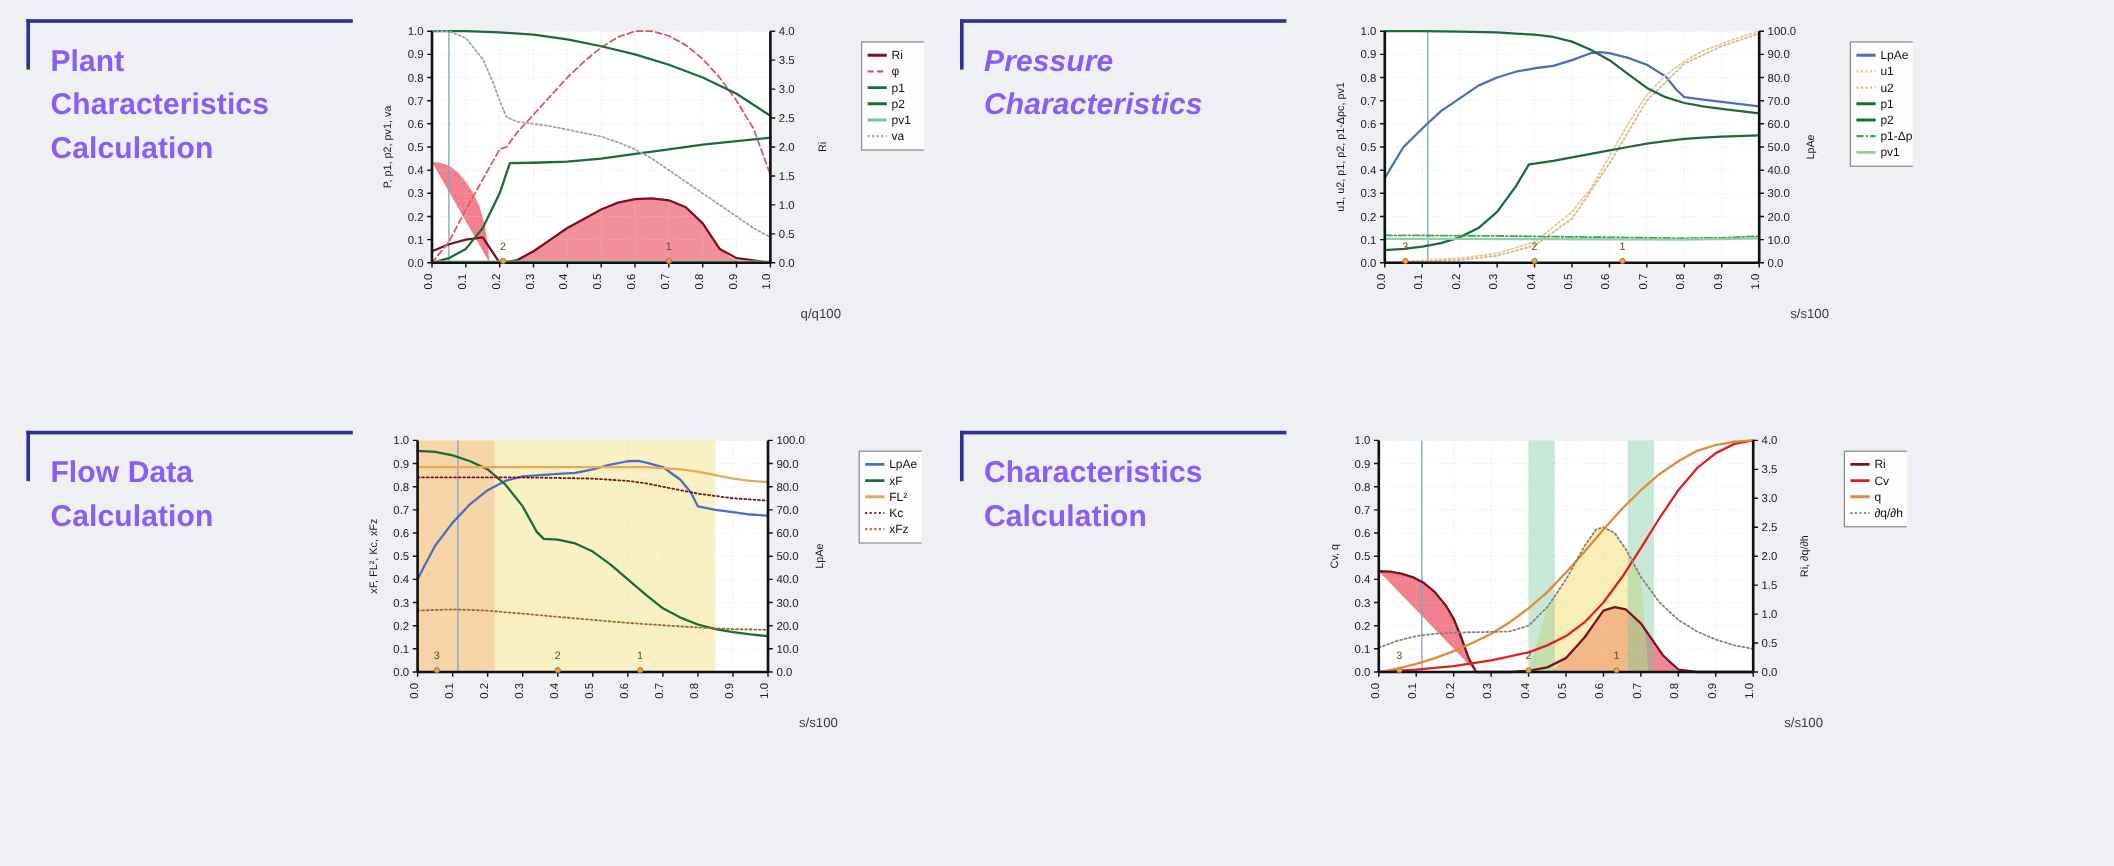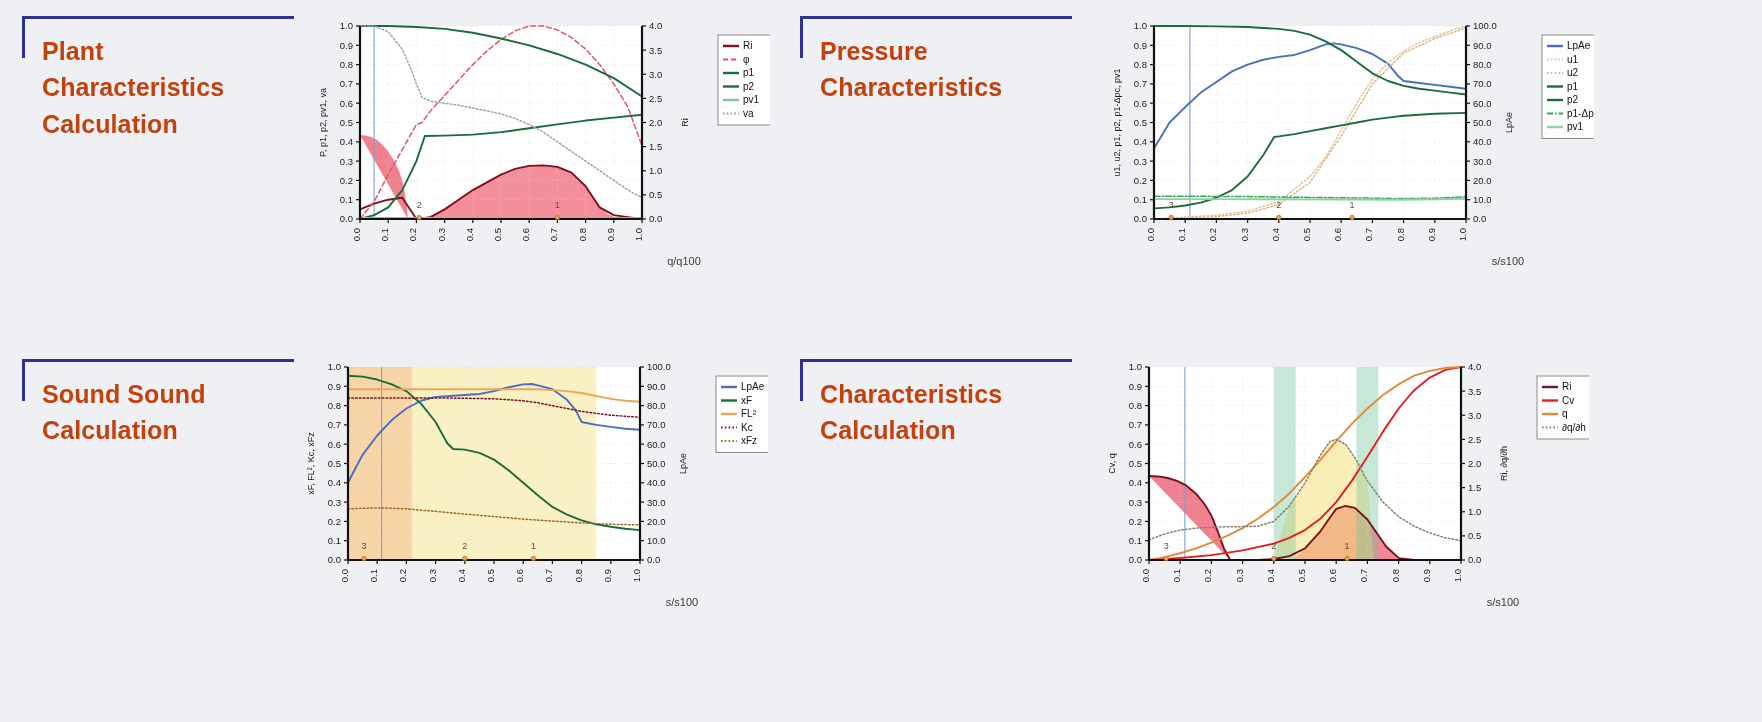--- a/index.html
+++ b/index.html
@@ -23,21 +23,21 @@
   }
   .panel-tr .title-block{left:800px;}
   .title-rule-top{
     height:3px;background:#2e3192;width:100%;
   }
   .title-rule-left{
     position:absolute;left:0;top:0;width:3px;height:42px;background:#2e3192;
   }
   .title-text{
     margin-top:14px;margin-left:20px;
-    color:#c2410c;
+    color:#8b5cf6;
     font-size:25px;line-height:1.45;font-weight:bold;
     letter-spacing:0.1px;
   }
   .chart-wrap{position:absolute;}
   .c1{left:300px;top:12px;}
   svg{display:block;}
   .tickfont{font-family:"Liberation Sans",sans-serif;font-size:9.5px;fill:#1a1a1a;}
   .axfont{font-family:"Liberation Sans",sans-serif;font-size:9px;fill:#1a1a1a;}
   .legfont{font-family:"Liberation Sans",sans-serif;font-size:10px;fill:#111;}
   .unitfont{font-family:"Liberation Sans",sans-serif;font-size:11px;fill:#3a3a3a;}
@@ -175,21 +175,21 @@
           <text x="443" y="77.9" class="legfont">p2</text>
           <line x1="423" y1="88" x2="439" y2="88" stroke="#7fc49a" stroke-width="2.4"></line>
           <text x="443" y="91.4" class="legfont">pv1</text>
           <line x1="423" y1="101.5" x2="439" y2="101.5" stroke="#9aa3b5" stroke-width="1.8" stroke-dasharray="1.6,2.2"></line>
           <text x="443" y="104.9" class="legfont">va</text>
         </svg>
     </div>
   </div>
 
   <div class="panel panel-tr">
-    <div class="title-block" style="left:6px;">
+    <div class="title-block" style="left:6px;font-style:italic;">
       <div class="title-rule-top"></div>
       <div class="title-rule-left"></div>
       <div class="title-text">
         <div>Pressure</div>
         <div>Characteristics</div>
       </div>
     </div>
     <div class="chart-wrap" style="left:300px;top:12px;">
       <svg id="svg-1" width="500" height="265">
           <rect x="60" y="14" width="312" height="193" fill="#ffffff"></rect>
@@ -318,21 +318,21 @@
           <text x="473" y="118.4" class="legfont">pv1</text>
         </svg>
     </div>
   </div>
 
   <div class="panel panel-bl">
     <div class="title-block" style="top:18px;">
       <div class="title-rule-top"></div>
       <div class="title-rule-left"></div>
       <div class="title-text">
-        <div>Sound Sound</div>
+        <div>Flow Data</div>
         <div>Calculation</div>
       </div>
     </div>
     <div class="chart-wrap" style="left:288px;top:12px;">
       <svg id="svg-2" width="480" height="265">
           <rect x="60" y="14" width="292" height="193" fill="#ffffff"></rect>
           <polygon points="60,14 118.4,14 124.24,14 124.24,207 60,207" fill="#f0a13c" fill-opacity="0.45" stroke="none"></polygon>
           <polygon points="124.24,14 308.2,14 308.2,207 124.24,207" fill="#f2e07a" fill-opacity="0.45" stroke="none"></polygon>
           <line x1="60" y1="207" x2="352" y2="207" stroke="#d8d8d8" stroke-width="0.5" stroke-dasharray="1,2"></line>
           <line x1="60" y1="187.7" x2="352" y2="187.7" stroke="#d8d8d8" stroke-width="0.5" stroke-dasharray="1,2"></line>

